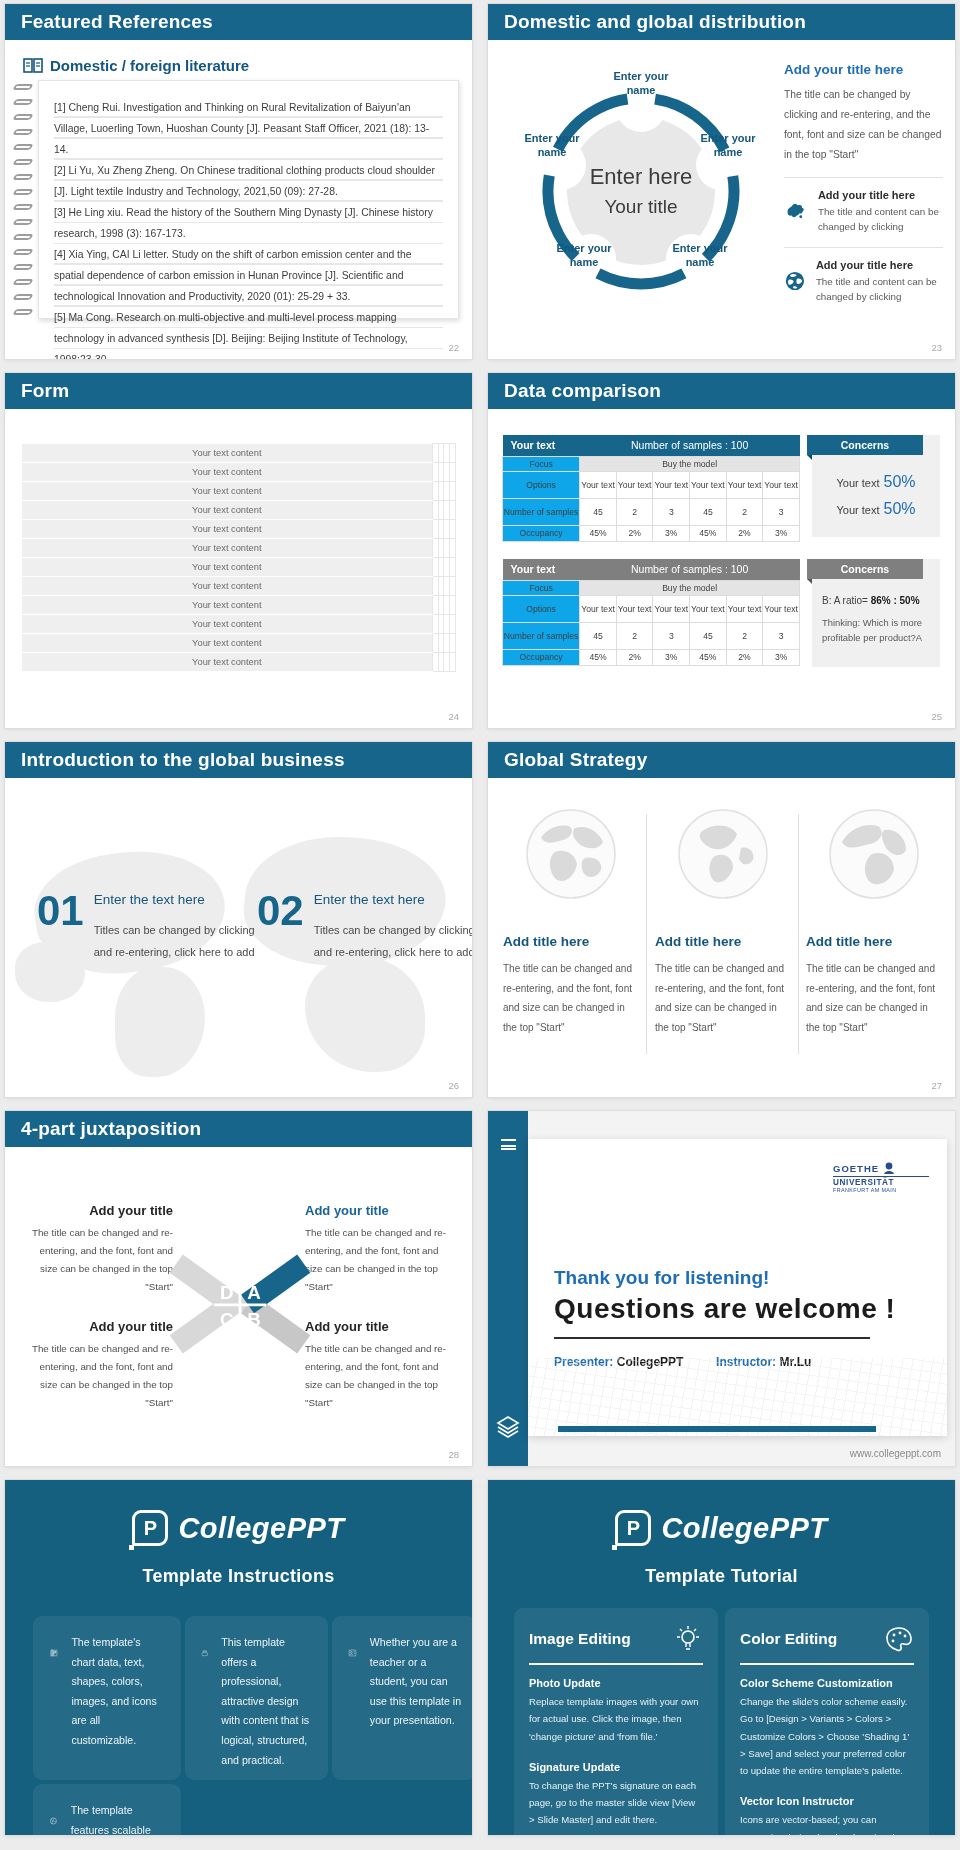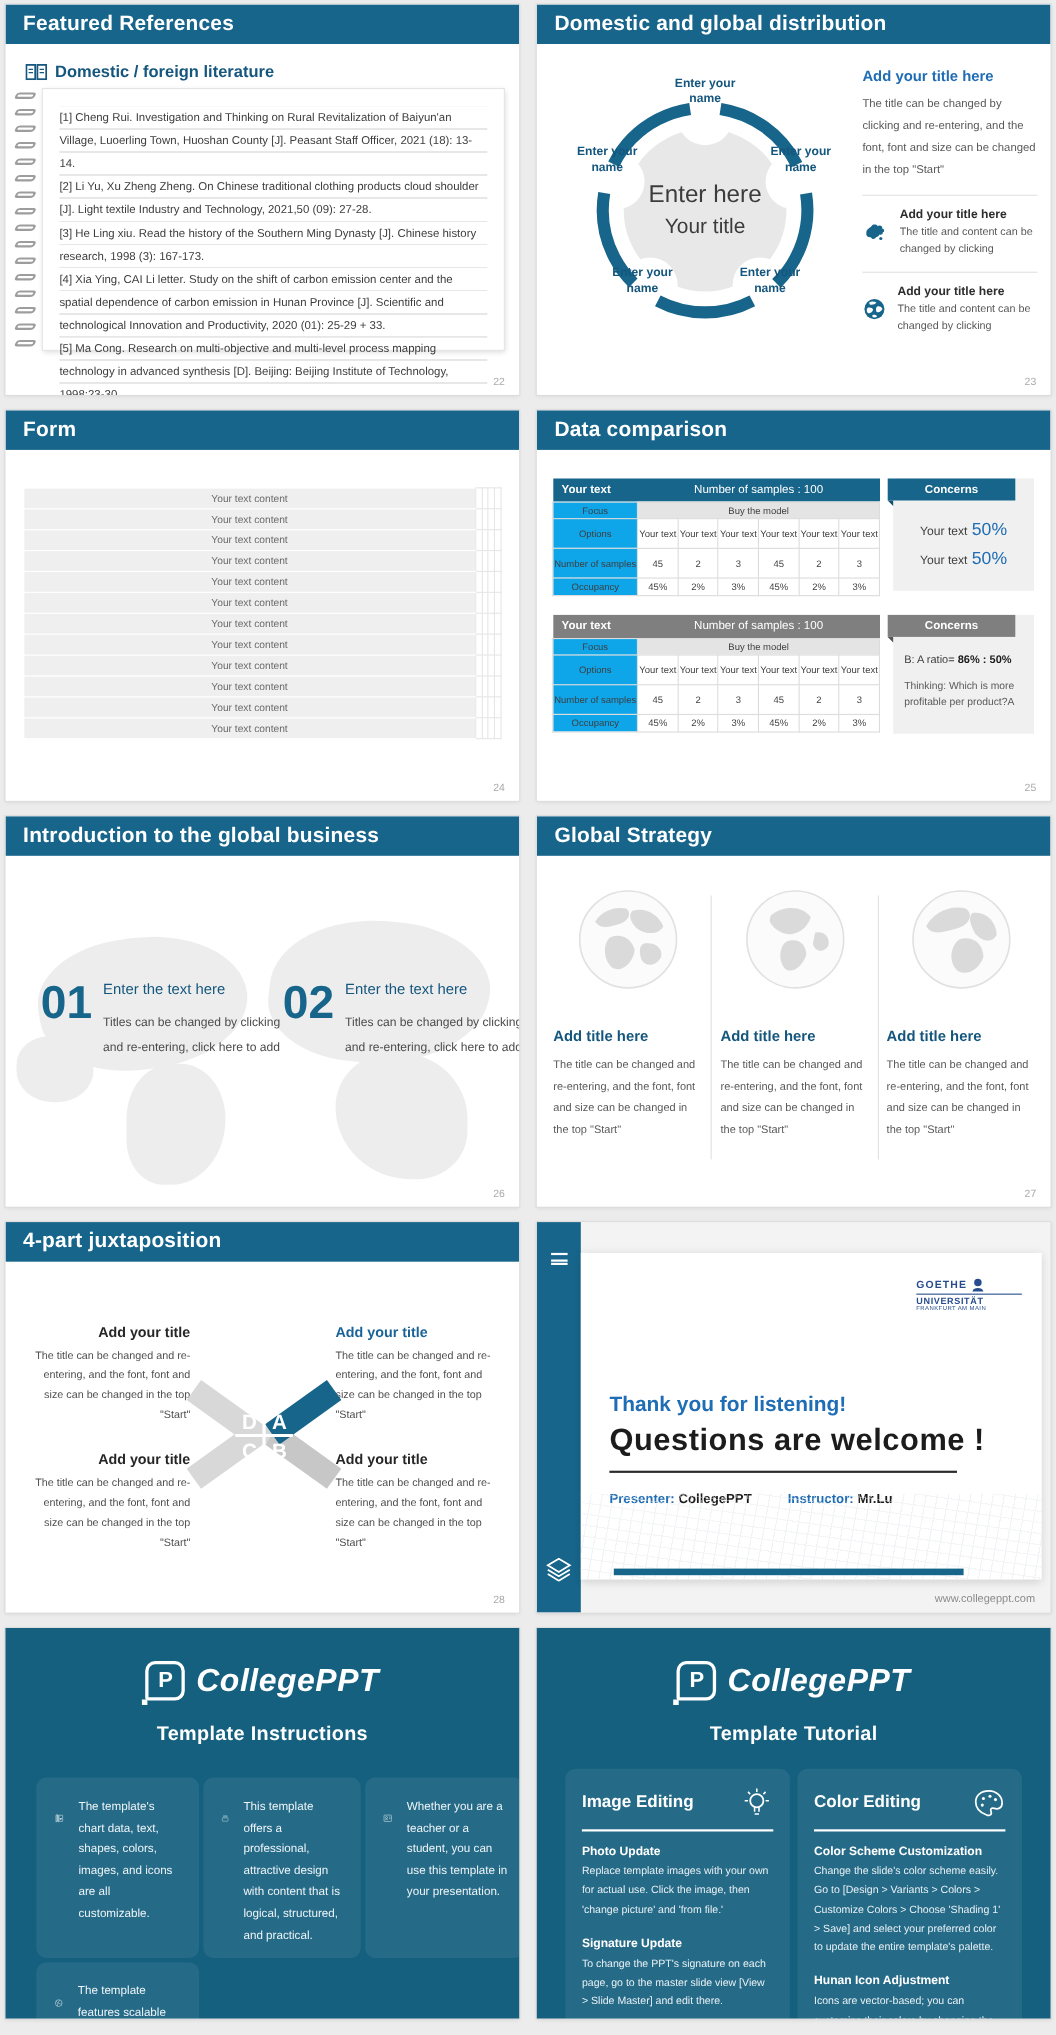--- a/index.html
+++ b/index.html
@@ -659,19 +659,19 @@
             <path d="M15,4 C22,4 27,9 27,15 C27,20 23,21 20,20 C17,19 16,21 17,23 C18,26 15,27 13,26 C7,24 3,20 3,14 C3,8 8,4 15,4 Z" fill="none" stroke="#fff" stroke-width="1.6"></path>
             <circle cx="10" cy="11" r="1.4" fill="#fff"></circle>
             <circle cx="16" cy="9" r="1.4" fill="#fff"></circle>
             <circle cx="21" cy="12" r="1.4" fill="#fff"></circle>
             <circle cx="9" cy="17" r="1.4" fill="#fff"></circle>
           </svg>
         </div>
         <div class="tut-rule"></div>
         <div class="tut-sub">Color Scheme Customization</div>
         <p>Change the slide's color scheme easily. Go to [Design &gt; Variants &gt; Colors &gt; Customize Colors &gt; Choose 'Shading 1' &gt; Save] and select your preferred color to update the entire template's palette.</p>
-        <div class="tut-sub" style="margin-top:16px;">Hunan Icon Adjustment</div>
+        <div class="tut-sub" style="margin-top:16px;">Vector Icon Instructor</div>
         <p>Icons are vector-based; you can customize their colors by changing the fill and resize them without losing quality.</p>
       </div>
     </div>
   </div>
 
 </div>
 
 </body></html>

